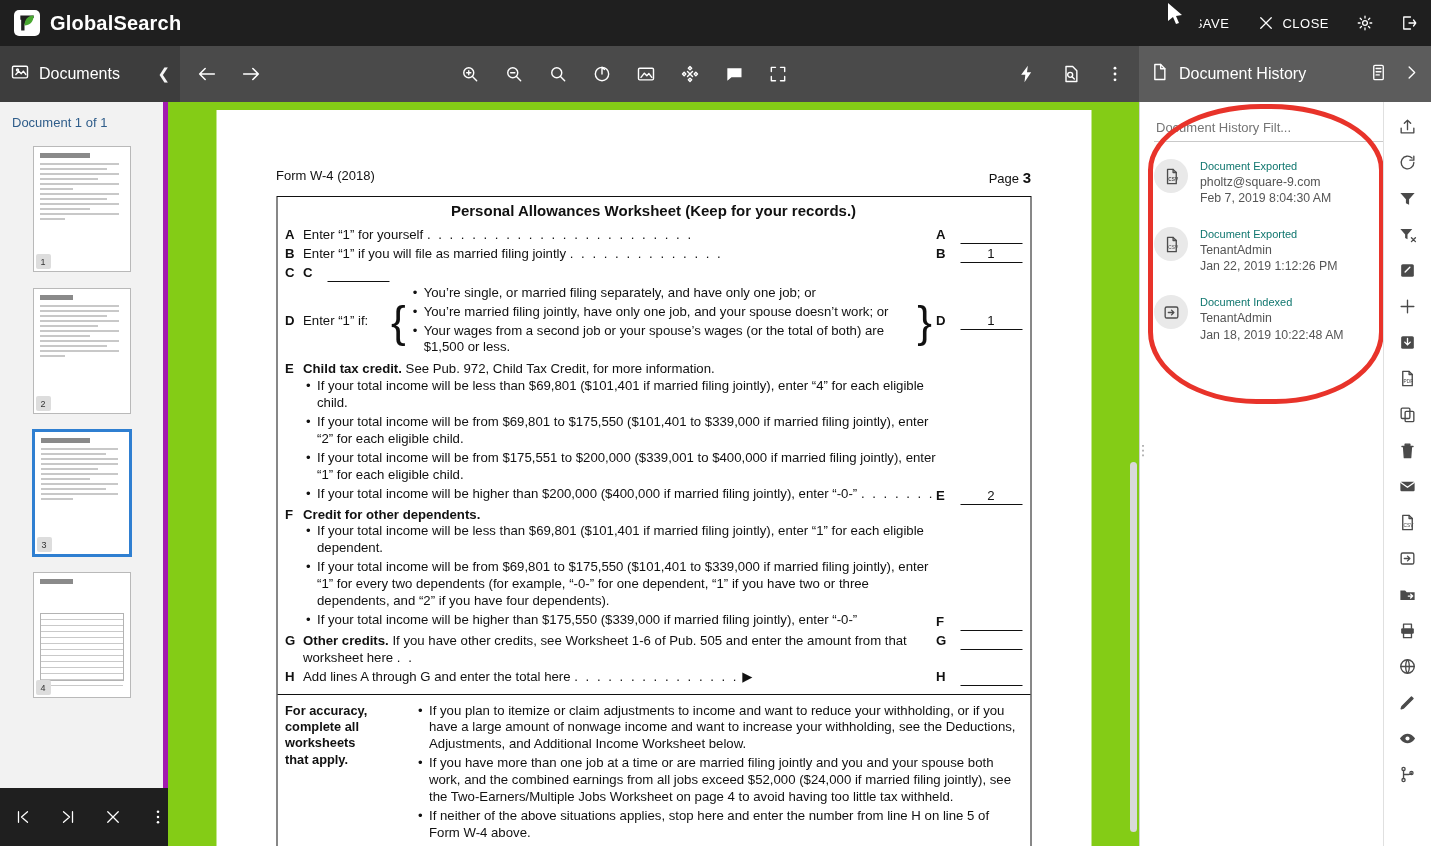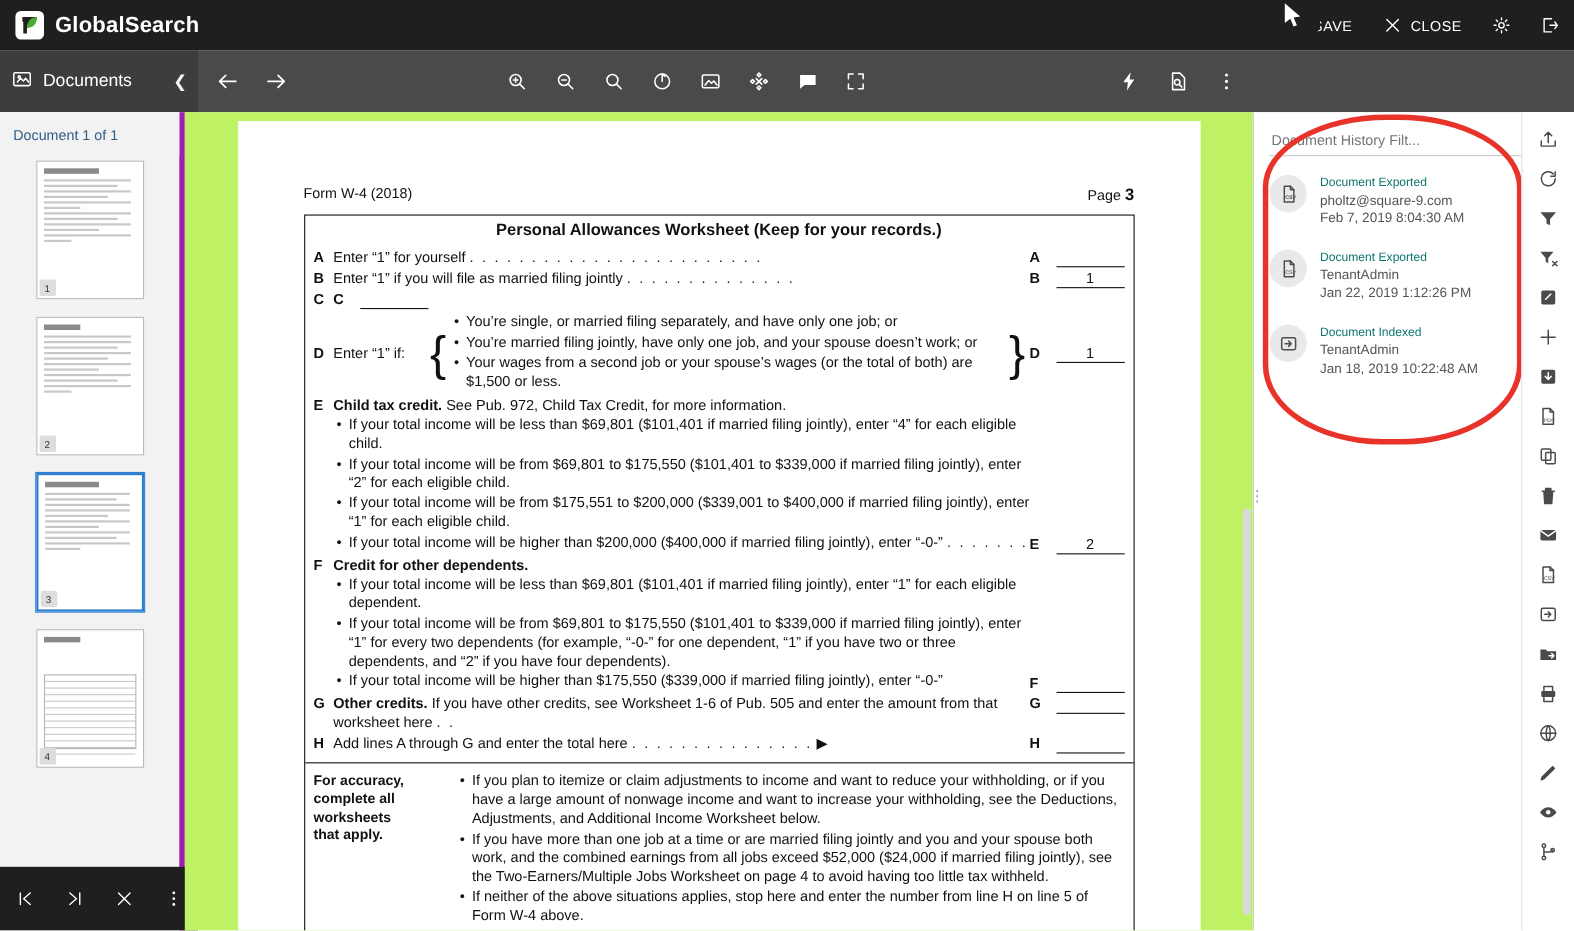--- a/index.html
+++ b/index.html
@@ -101,21 +101,21 @@
   .thumb-footer {
     position: absolute; left: 0; bottom: 0; width: 180px; height: 58px;
     background: #1f1f1f; display: flex; align-items: center; justify-content: space-around;
     color: #fff;
   }
   .thumb-footer .fb { width: 34px; height: 58px; display: flex; align-items: center; justify-content: center; cursor: pointer; }
 
   
   .viewer {
     position: absolute; left: 168px; top: 102px; right: 292px; bottom: 0;
-    background: #bef264; overflow: hidden;
+    background: #84cc16; overflow: hidden;
   }
   .page {
     position: absolute; left: 50%; transform: translateX(-50%);
     top: 8px; width: 875px; min-height: 1100px; background: #fff;
     padding: 58px 60px 0 60px;
     font-size: 13.2px; color: #111; line-height: 1.28;
   }
   .page-scroll {
     position: absolute; right: 2px; top: 360px; width: 7px; height: 370px;
     background: #d9d9d9; border-radius: 4px;
@@ -339,20 +339,42 @@
       </div>
       <div class="tb-btn">
         <svg width="20" height="20" viewBox="0 0 24 24" class="filled">
             <circle cx="12" cy="5" r="1.7" fill="currentColor"></circle>
             <circle cx="12" cy="12" r="1.7" fill="currentColor"></circle>
             <circle cx="12" cy="19" r="1.7" fill="currentColor"></circle>
           </svg>
       </div>
     </div>
 
+    <div class="histhead">
+      <span>
+        <svg width="20" height="20" viewBox="0 0 24 24">
+            <path d="M7 3h7l5 5v13H7z"></path>
+            <path d="M14 3v5h5"></path>
+          </svg>
+      </span>
+      <span class="title">Document History</span>
+      <span class="sp">
+        <span style="margin-right:14px">
+          <svg width="19" height="19" viewBox="0 0 24 24">
+              <rect x="6" y="3" width="12" height="18" rx="1.5"></rect>
+              <path d="M9 7h6M9 11h6M9 15h4"></path>
+            </svg>
+        </span>
+        <span>
+          <svg width="19" height="19" viewBox="0 0 24 24">
+              <path d="M9 5l7 7-7 7"></path>
+            </svg>
+        </span>
+      </span>
+    </div>
   </div>
 
   <div class="thumb-rail">
     <div class="thumb-count">Document 1 of 1</div>
     <div class="thumbs">
 
       <div class="thumb-wrap">
         <div class="thumb">
           <div class="tlines">
             <div class="tl hdr w60"></div>

